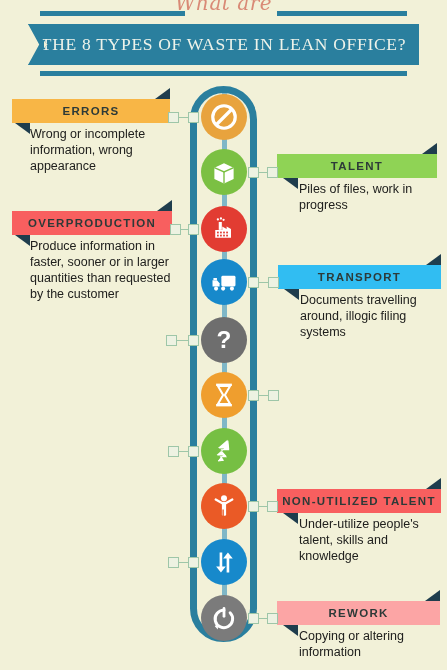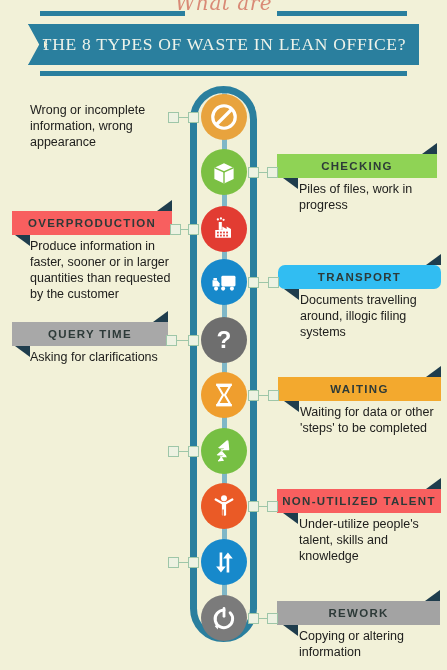--- a/index.html
+++ b/index.html
@@ -126,37 +126,42 @@
 <div class="icon-node" style="top: 94px; background: rgb(232, 163, 61);">
       <svg width="30" height="30" viewBox="0 0 32 32">
         <circle cx="16" cy="16" r="12" fill="none" stroke="#fff" stroke-width="3.4"></circle>
         <line x1="8" y1="24" x2="24" y2="8" stroke="#fff" stroke-width="3.4"></line>
       </svg>
     </div>
     <div class="connector" style="left: 174px; width: 23px; top: 117px;"></div>
     <div class="conn-sq" style="left: 168px; top: 112px;"></div>
     <div class="conn-sq" style="left: 188px; top: 112px;"></div>
     <div class="blk left" style="top: 99px; left: 12px; width: 158px;">
+      <div class="banner left" style="background: rgb(248, 182, 70);">
+        <span class="label">ERRORS</span>
+        <div class="fold tr"></div>
+        <div class="fold bl"></div>
+      </div>
       <div class="desc" style="width: 175px;">Wrong or incomplete
 information, wrong
 appearance</div>
     </div>
     <div class="icon-node" style="top: 149px; background: rgb(123, 192, 67);">
       <svg width="28" height="28" viewBox="0 0 32 32">
         <path d="M5 11 L16 6 L27 11 L27 24 L16 29 L5 24 Z" fill="#fff"></path>
         <path d="M5 11 L16 16 L27 11" fill="none" stroke="#7bc043" stroke-width="1.6"></path>
         <path d="M16 16 L16 29" stroke="#7bc043" stroke-width="1.6"></path>
       </svg>
     </div>
     <div class="connector" style="left: 251px; width: 22px; top: 172px;"></div>
     <div class="conn-sq" style="left: 248px; top: 167px;"></div>
     <div class="conn-sq" style="left: 267px; top: 167px;"></div>
     <div class="blk right" style="top: 154px; left: 277px; width: 160px;">
       <div class="banner right" style="background: rgb(143, 211, 85);">
-        <span class="label">CHECKING</span>
+        <span class="label">TALENT</span>
         <div class="fold tr"></div>
         <div class="fold bl-r"></div>
       </div>
       <div class="desc" style="width: 180px;">Piles of files, work in
 progress</div>
     </div>
     <div class="icon-node" style="top: 206px; background: rgb(226, 60, 50);">
       <svg width="28" height="28" viewBox="0 0 32 32">
         <circle cx="9" cy="5" r="1.3" fill="#fff"></circle>
         <circle cx="12.5" cy="4" r="1.3" fill="#fff"></circle>
@@ -194,64 +199,47 @@
         <rect x="5" y="11.5" width="4" height="2.2" fill="#fff"></rect>
         <circle cx="8" cy="23.5" r="2.3" fill="#fff"></circle>
         <circle cx="16" cy="23.5" r="2.3" fill="#fff"></circle>
         <circle cx="26" cy="23.5" r="2.3" fill="#fff"></circle>
       </svg>
     </div>
     <div class="connector" style="left: 251px; width: 23px; top: 282px;"></div>
     <div class="conn-sq" style="left: 248px; top: 277px;"></div>
     <div class="conn-sq" style="left: 268px; top: 277px;"></div>
     <div class="blk right" style="top: 265px; left: 278px; width: 163px;">
-      <div class="banner right" style="background: rgb(49, 189, 242); border-radius: 7px;">
+      <div class="banner right" style="background: rgb(49, 189, 242);">
         <span class="label">TRANSPORT</span>
         <div class="fold tr"></div>
         <div class="fold bl-r"></div>
       </div>
       <div class="desc" style="width: 180px;">Documents travelling
 around, illogic filing
 systems</div>
     </div>
     <div class="icon-node" style="top: 317px; background: rgb(110, 110, 110);">
       <svg width="30" height="30" viewBox="0 0 32 32">
         <text x="16" y="25" font-family="Liberation Sans, sans-serif" font-size="26" font-weight="bold" fill="#fff" text-anchor="middle">?</text>
       </svg>
     </div>
     <div class="connector" style="left: 172px; width: 25px; top: 340px;"></div>
     <div class="conn-sq" style="left: 166px; top: 335px;"></div>
     <div class="conn-sq" style="left: 188px; top: 335px;"></div>
-    <div class="blk left" style="top: 322px; left: 12px; width: 156px;">
-      <div class="banner left" style="background: rgb(168, 168, 168);">
-        <span class="label">QUERY TIME</span>
-        <div class="fold tr"></div>
-        <div class="fold bl"></div>
-      </div>
-      <div class="desc" style="width: 175px;">Asking for clarifications</div>
-    </div>
     <div class="icon-node" style="top: 372px; background: rgb(239, 158, 46);">
       <svg width="26" height="28" viewBox="0 0 28 32">
         <rect x="5" y="3" width="18" height="2.6" fill="#fff"></rect>
         <rect x="5" y="26.4" width="18" height="2.6" fill="#fff"></rect>
         <path d="M7 5.6 L21 5.6 L15 16 L21 26.4 L7 26.4 L13 16 Z" fill="none" stroke="#fff" stroke-width="2.4"></path>
       </svg>
     </div>
     <div class="connector" style="left: 251px; width: 23px; top: 395px;"></div>
     <div class="conn-sq" style="left: 248px; top: 390px;"></div>
     <div class="conn-sq" style="left: 268px; top: 390px;"></div>
-    <div class="blk right" style="top: 377px; left: 278px; width: 163px;">
-      <div class="banner right" style="background: rgb(243, 169, 46);">
-        <span class="label">WAITING</span>
-        <div class="fold tr"></div>
-        <div class="fold bl-r"></div>
-      </div>
-      <div class="desc" style="width: 180px;">Waiting for data or other
-'steps' to be completed</div>
-    </div>
     <div class="icon-node" style="top: 428px; background: rgb(118, 191, 67);">
       <svg width="28" height="28" viewBox="0 0 32 32">
         <path d="M21 4 L10 13 L17 13 L8 21 L15 21 L9 27 L15 27 L11 22 L19 22 L12 14 L22 14 Z" fill="#fff"></path>
         <path d="M20 3 L9 12.5 L16.5 12.5 L7.5 20.5 L15 20.5 L9 27.5 L15.5 27.5 L12.5 23 L19.5 23 L12 15 L22 15 Z" fill="#fff"></path>
         <path d="M13 22 L9 28 L16 27 Z" fill="#fff"></path>
       </svg>
     </div>
     <div class="connector" style="left: 174px; width: 23px; top: 451px;"></div>
     <div class="conn-sq" style="left: 168px; top: 446px;"></div>
     <div class="conn-sq" style="left: 188px; top: 446px;"></div>
@@ -290,21 +278,21 @@
       <svg width="28" height="28" viewBox="0 0 32 32">
         <path d="M16 5 L16 14" stroke="#fff" stroke-width="3.2" stroke-linecap="round"></path>
         <path d="M16 7 a10 10 0 1 0 7 3" fill="none" stroke="#fff" stroke-width="3.4" stroke-linecap="round"></path>
         <path d="M9 22 L5.5 25.5 L9 29 Z" fill="#fff"></path>
       </svg>
     </div>
     <div class="connector" style="left: 251px; width: 22px; top: 618px;"></div>
     <div class="conn-sq" style="left: 248px; top: 613px;"></div>
     <div class="conn-sq" style="left: 267px; top: 613px;"></div>
     <div class="blk right" style="top: 601px; left: 277px; width: 163px;">
-      <div class="banner right" style="background: #a3a3a3;">
+      <div class="banner right" style="background: #fca5a5;">
         <span class="label">REWORK</span>
         <div class="fold tr"></div>
         <div class="fold bl-r"></div>
       </div>
       <div class="desc" style="width: 180px;">Copying or altering
 information</div>
     </div>
   </div>
 
 </body></html>

